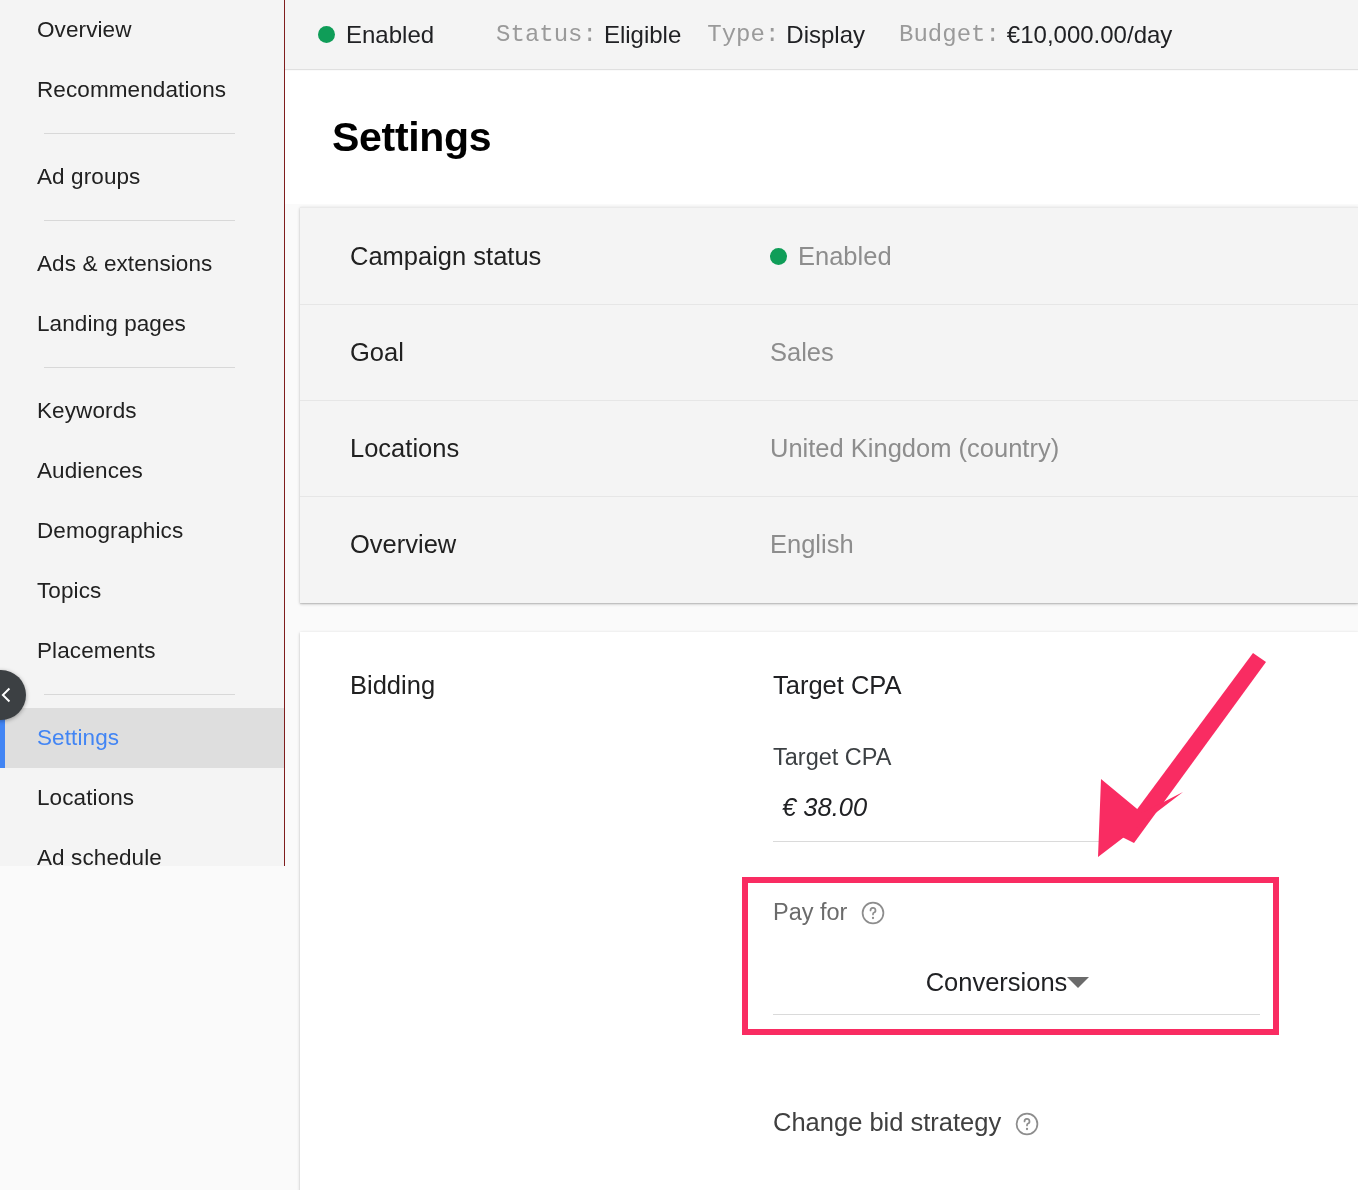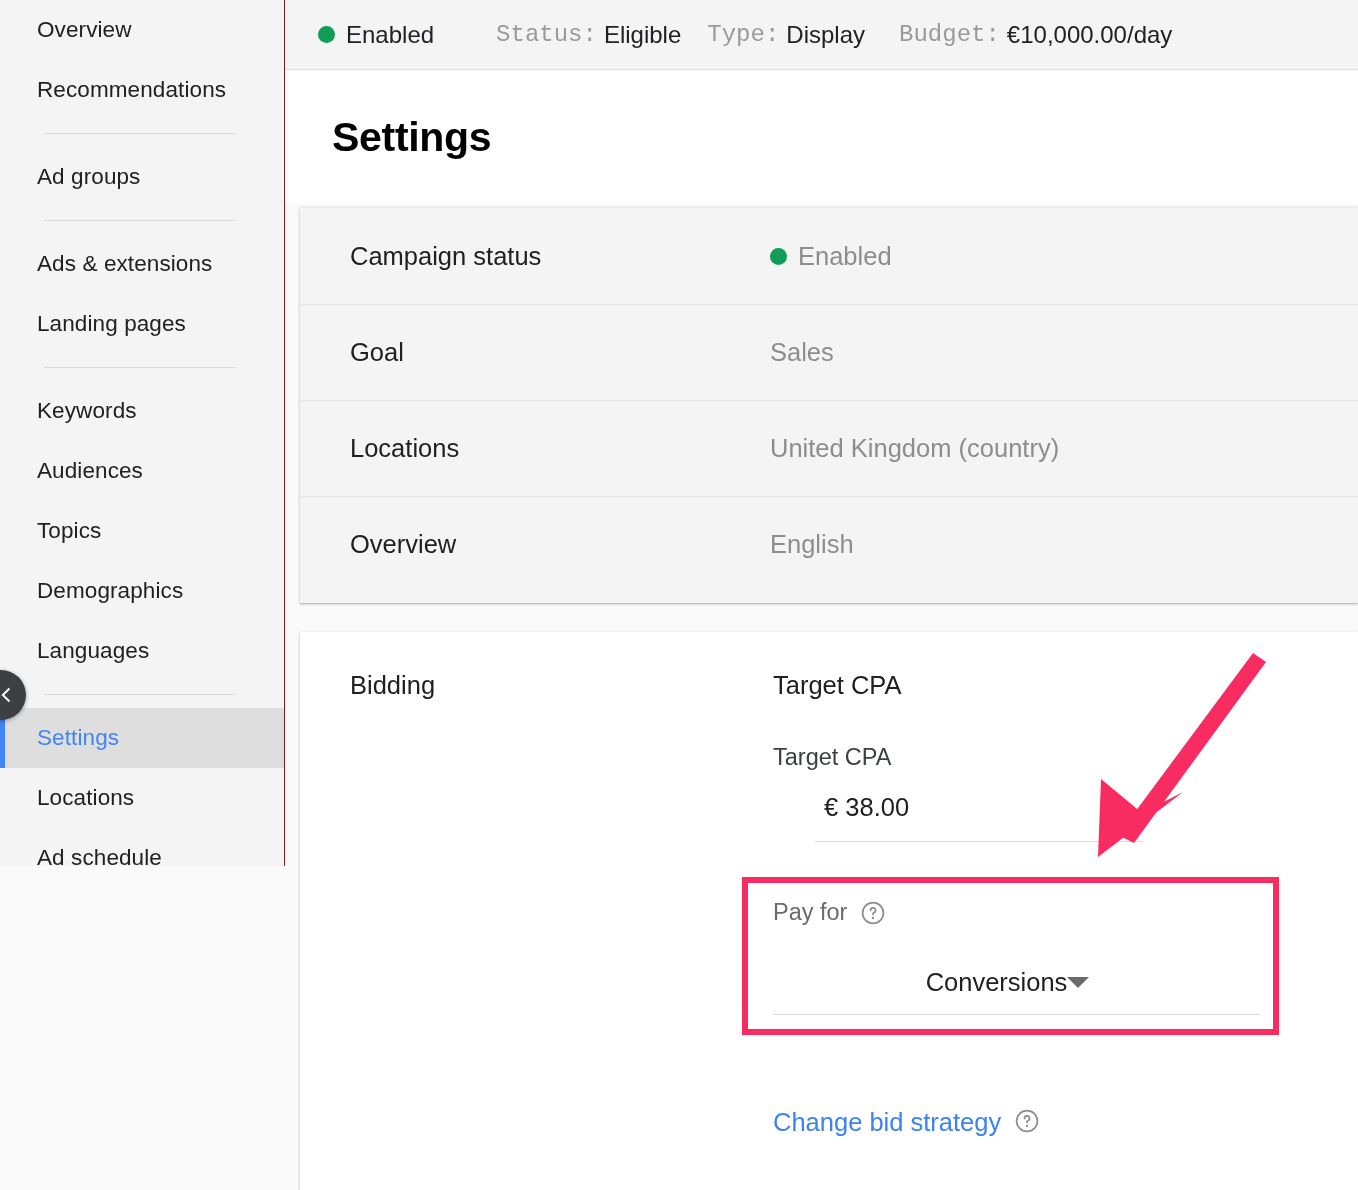--- a/index.html
+++ b/index.html
@@ -181,22 +181,23 @@
     color: #202124;
   }
   #tcpa-label {
     position: absolute;
     left: 773px; top: 744px;
     font-size: 23.5px;
     color: #3c4043;
   }
   #tcpa-field {
     position: absolute;
-    left: 815px; top: 793px;
+    left: 773px; top: 793px;
     width: 328px;
+    font-style: italic;
   }
   #tcpa-value {
     font-size: 25.5px;
     color: #202124;
     padding-left: 9px;
   }
   #tcpa-underline {
     margin-top: 19px;
     height: 1px;
     background: #dadada;
@@ -250,23 +251,23 @@
     height: 1px;
     background: #dadada;
     z-index: 21;
   }
 
   
   #change-bid {
     position: absolute;
     left: 773px; top: 1108px;
     display: flex;
-    align-items: flex-start;
-    font-size: 25.5px;
-    color: #3b82f6;
+    align-items: flex-end;
+    font-size: 25.5px;
+    color: #404040;
     cursor: pointer;
   }
 
   .help-icon {
     display: inline-flex;
     margin-left: 13px;
   }
 
   
   #annotation-arrow {
@@ -301,27 +302,27 @@
           <span>Landing pages</span>
         </div>
         <div class="nav-divider"></div>
         <div class="nav-item">
           <span>Keywords</span>
         </div>
         <div class="nav-item">
           <span>Audiences</span>
         </div>
         <div class="nav-item">
+          <span>Demographics</span>
+        </div>
+        <div class="nav-item">
           <span>Topics</span>
         </div>
         <div class="nav-item">
-          <span>Demographics</span>
-        </div>
-        <div class="nav-item">
-          <span>Languages</span>
+          <span>Placements</span>
         </div>
         <div class="nav-divider"></div>
         <div class="nav-item active">
           <span>Settings</span>
         </div>
         <div class="nav-item">
           <span>Locations</span>
         </div>
         <div class="nav-item">
           <span>Ad schedule</span>

